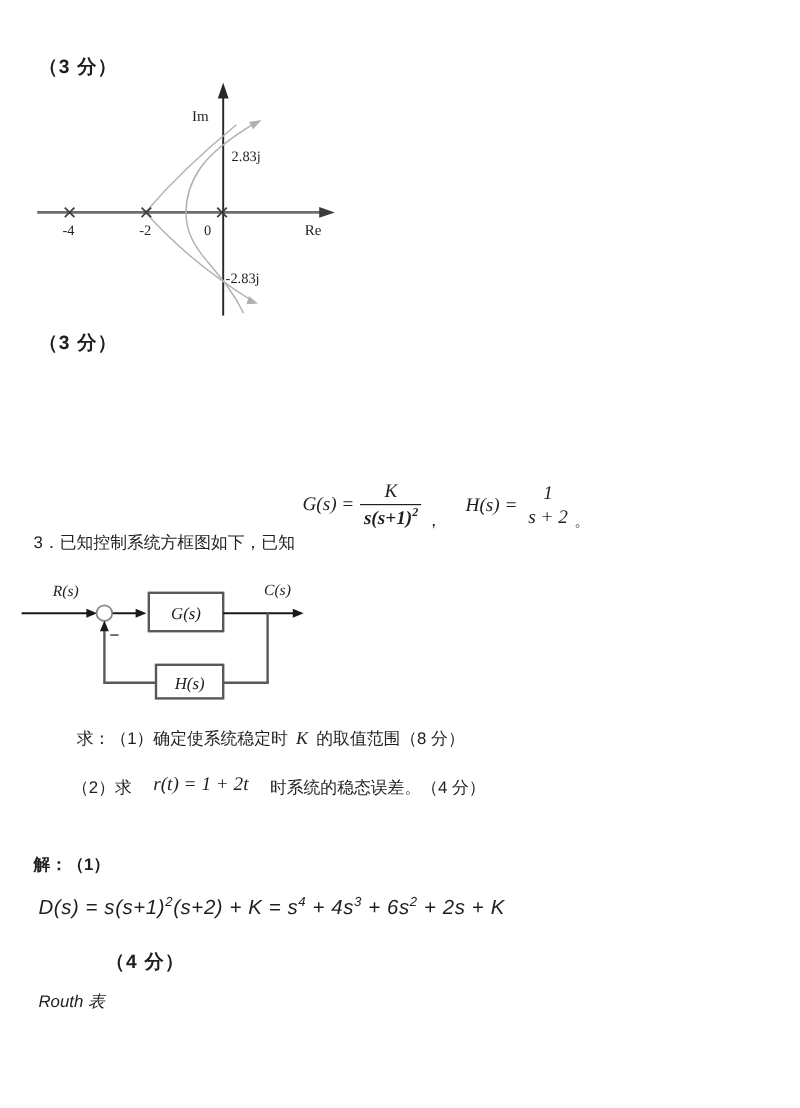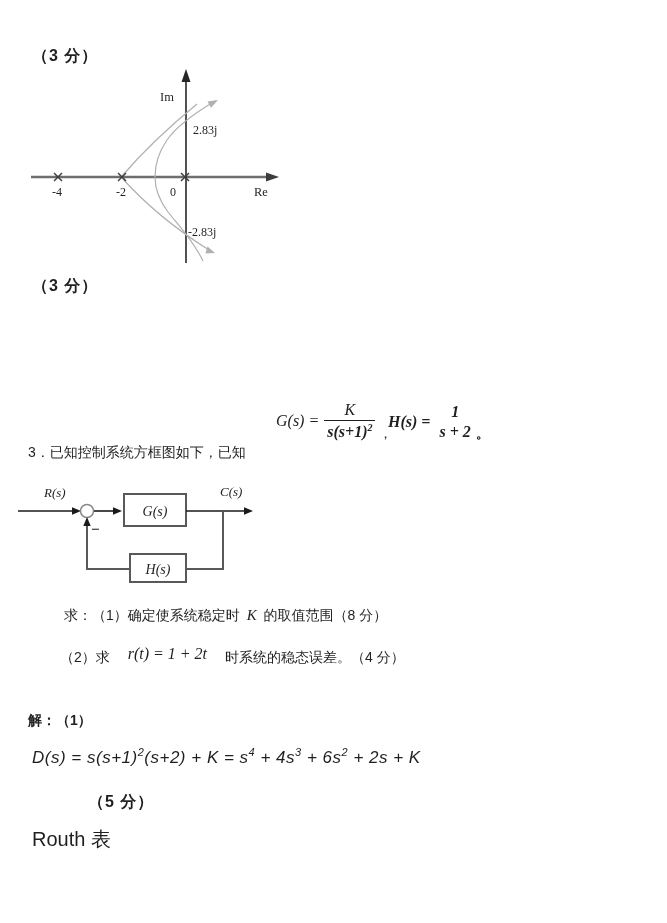--- a/index.html
+++ b/index.html
@@ -58,30 +58,30 @@
   <text x="188" y="236" font-size="12" fill="#1f1f1f">-2.83j</text>
   <text x="57" y="196" font-size="12" fill="#1f1f1f" text-anchor="middle">-4</text>
   <text x="121" y="196" font-size="12" fill="#1f1f1f" text-anchor="middle">-2</text>
   <text x="173" y="196" font-size="12" fill="#1f1f1f" text-anchor="middle">0</text>
 </svg>
 
 <div class="abs score" style="left:32px;top:276px;">（3 分）</div>
 
 <div class="abs cn" style="left:28px;top:444px;">3．已知控制系统方框图如下，已知</div>
 
-<div class="abs formula-row" style="left:276px;top:401px;">
+<div class="abs formula-row" style="left:252px;top:401px;">
   <span class="math">G(s) =</span>
   <span class="fraction">
     <span class="num math">K</span>
     <span class="den math">s(s+1)<sup>2</sup></span>
   </span>
   <span class="punct">，</span>
 </div>
 
-<div class="abs formula-row" style="left:388px;top:403px;font-weight:bold;">
+<div class="abs formula-row" style="left:388px;top:403px;">
   <span class="math">H(s) =</span>
   <span class="stack">
     <span class="num math">1</span>
     <span class="den math">s + 2</span>
   </span>
   <span class="punct">。</span>
 </div>
 
 <svg class="abs" style="left:10px;top:478px;" width="256" height="114" viewBox="10 478 256 114">
 
@@ -124,15 +124,15 @@
 <div class="abs cn" style="left:60px;top:648px;">
   <span>（2）求</span>
   <span class="math" style="position:relative;top:-3px;margin:0 14px;">r(t) = 1 + 2t</span>
   <span>时系统的稳态误差。（4 分）</span>
 </div>
 
 <div class="abs cn" style="left:28px;top:712px;font-weight:bold;">解：（1）</div>
 
 <div class="abs eq" style="left:32px;top:746px;">D(s) = s(s+1)<sup>2</sup>(s+2) + K = s<sup>4</sup> + 4s<sup>3</sup> + 6s<sup>2</sup> + 2s + K</div>
 
-<div class="abs score" style="left:88px;top:792px;">（5 分）</div>
+<div class="abs score" style="left:88px;top:792px;">（4 分）</div>
 
-<div class="abs cn" style="left:32px;top:826px;font-size:20px;">Routh 表</div>
+<div class="abs cn" style="left:32px;top:826px;font-size:14px;font-style:italic;">Routh 表</div>
 
 </body></html>

